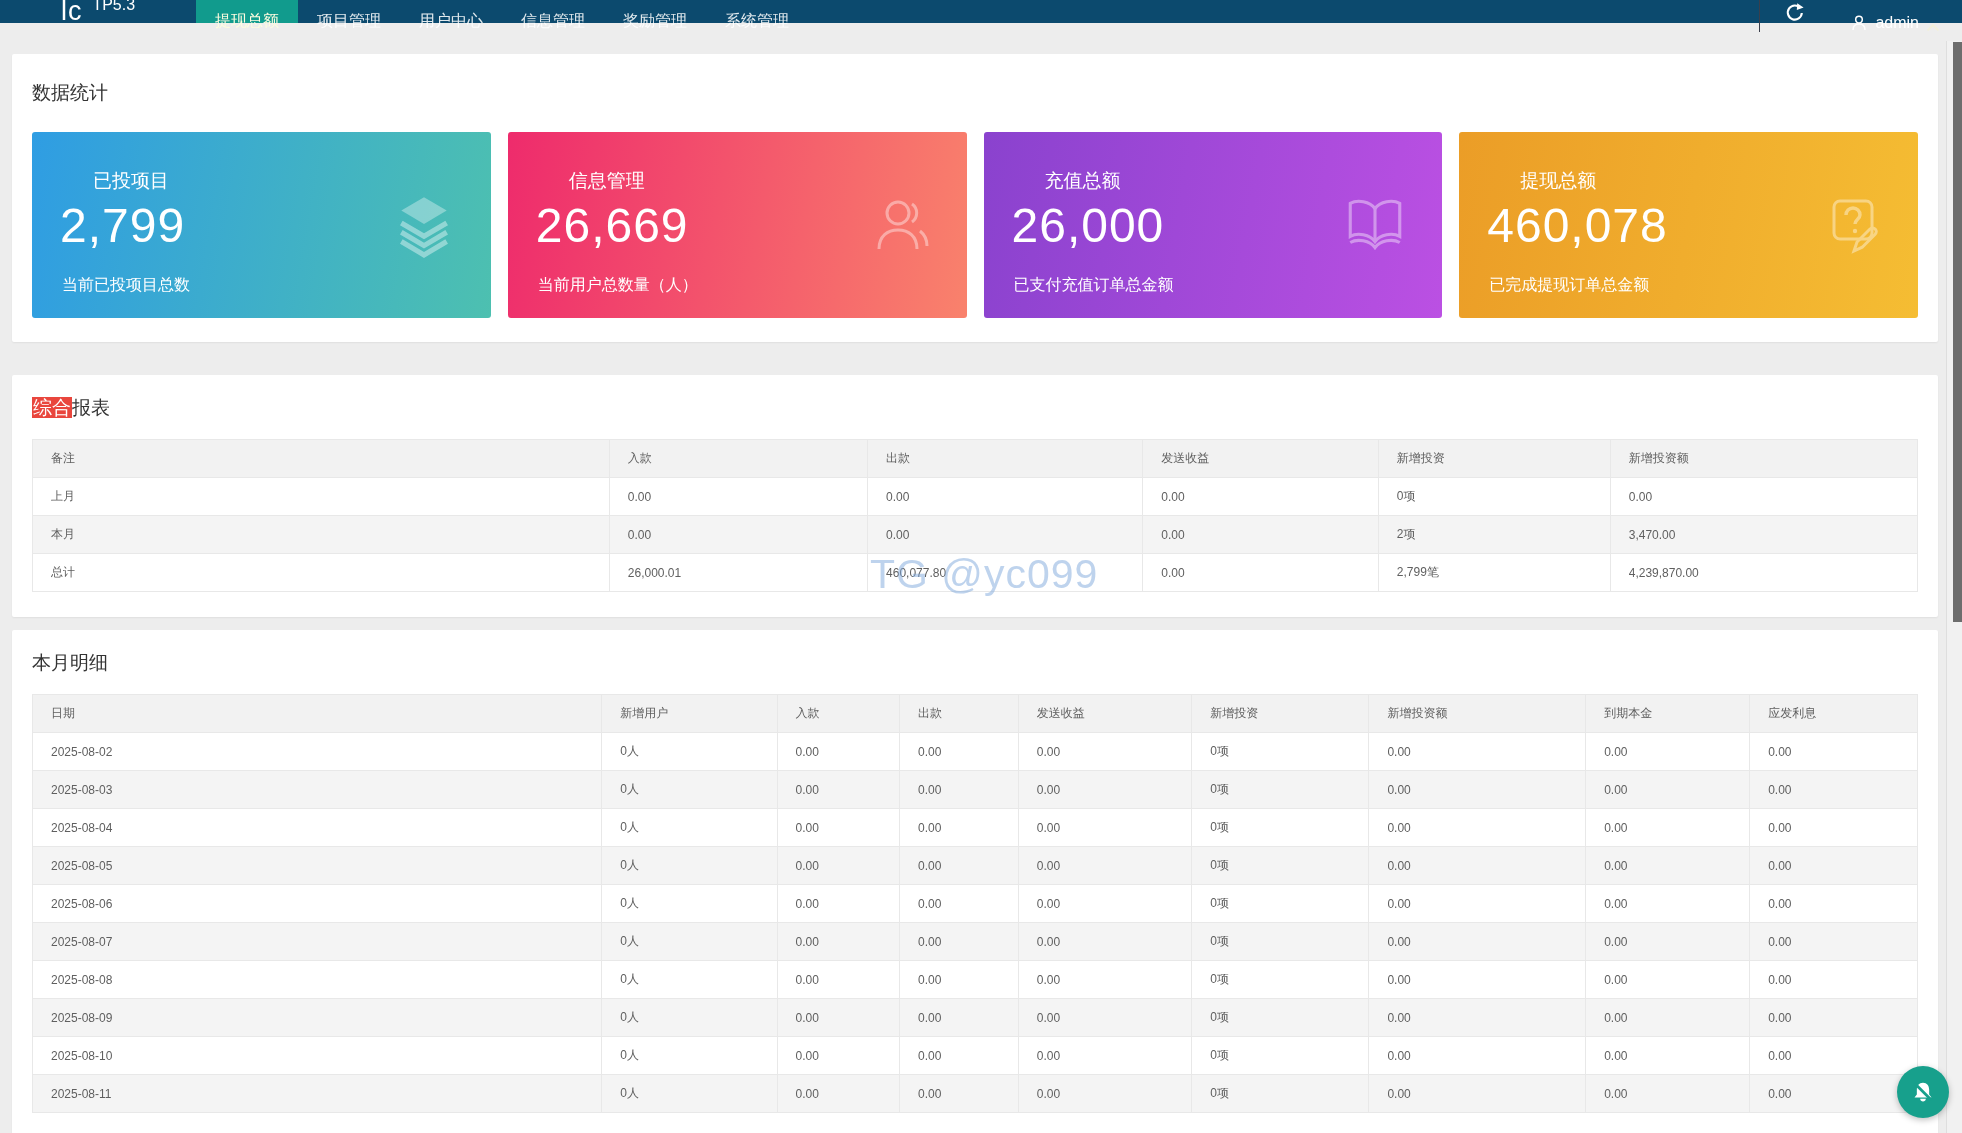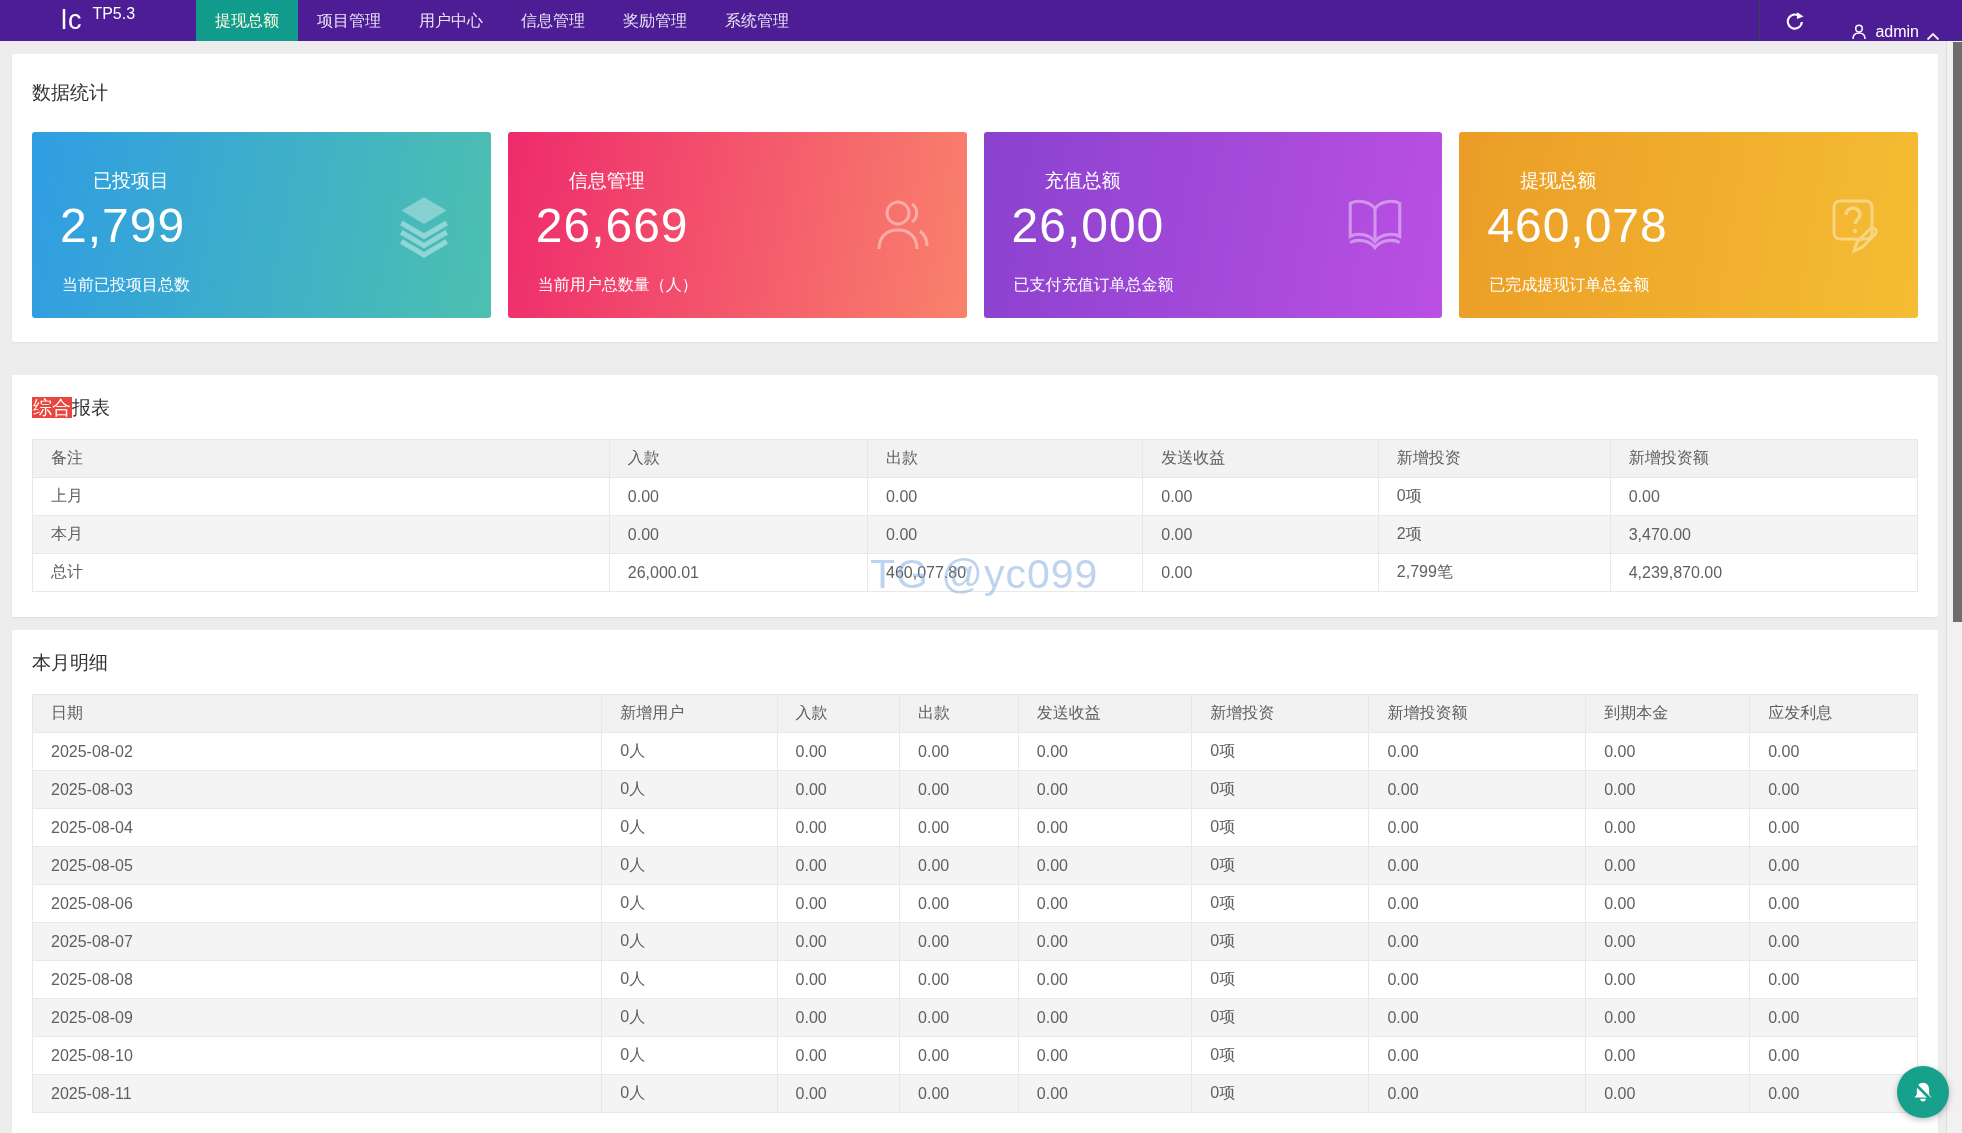--- a/index.html
+++ b/index.html
@@ -1,20 +1,20 @@
 <!DOCTYPE html>
 <html><head>
 <meta charset="utf-8">
 <style>
   * { margin:0; padding:0; box-sizing:border-box; }
   html,body { width:1962px; height:1133px; overflow:hidden; background:#ededed;
     font-family:"Liberation Sans","DejaVu Sans",sans-serif; }
 
   
-  .topnav { height:41px; background:#4c1d95; display:flex; align-items:stretch; position:relative; z-index:5; }
+  .topnav { height:23px; background:#0c4a6e; display:flex; align-items:stretch; position:relative; z-index:5; }
   .brand { width:196px; display:flex; align-items:center; justify-content:center; color:#fff; }
   .brand-name { font-size:27px; font-weight:400; letter-spacing:1px; }
   .brand-ver { font-size:16px; margin-left:10px; transform:translateY(-7px); display:inline-block; }
   .nav-menu { list-style:none; display:flex; }
   .nav-item { line-height:41px; padding:0 19px; font-size:16px; color:rgba(255,255,255,.88); cursor:pointer; }
   .nav-item.active { background:#119b8d; color:#fdfce0; }
   .nav-right { margin-left:auto; display:flex; align-items:center; }
   .nav-divider { width:1px; height:41px; background:#3a3f4c; }
   .nav-iconbtn { padding:0 24px; height:41px; display:flex; align-items:center; cursor:pointer; }
   .admin-item { padding:0 22px; height:41px; display:flex; align-items:flex-end; gap:7px;
@@ -36,21 +36,21 @@
   .card-4 { background:linear-gradient(100deg,#eb9d27,#f5bd33); }
   .card .c-label { position:absolute; top:36px; left:30px; font-size:19px;margin-left:31px; }
   .card .c-value { position:absolute; top:66px; left:28px; font-size:48px; font-weight:300; letter-spacing:1px; }
   .card .c-caption { position:absolute; bottom:22px; left:30px; font-size:16px; }
   .card .c-icon { position:absolute; right:34px; top:50%; transform:translateY(-50%); opacity:.40; }
 
   
   .panel-summary { padding:20px 20px 25px; margin-bottom:13px; position:relative; }
   .panel-detail  { padding:20px 20px 0; height:540px; overflow:hidden; }
   table.rpt { width:100%; border-collapse:collapse; table-layout:fixed; margin-top:18px;
-    font-size:16px; color:#5f5f5f; }
+    font-size:12px; color:#5f5f5f; }
   .rpt th,.rpt td { border:1px solid #e8e8e8; text-align:left; padding:0 18px; height:38px;
     font-weight:normal; white-space:nowrap; overflow:hidden; }
   .rpt thead th { background:#f2f2f2; }
   .rpt tbody tr:nth-child(even) td { background:#f4f4f4; }
   .t-summary th:nth-child(1){width:30.6%} .t-summary th:nth-child(2){width:13.7%}
   .t-summary th:nth-child(3){width:14.6%} .t-summary th:nth-child(4){width:12.5%}
   .t-summary th:nth-child(5){width:12.3%}
   .t-detail th:nth-child(1){width:30.2%} .t-detail th:nth-child(2){width:9.3%}
   .t-detail th:nth-child(3){width:6.5%}  .t-detail th:nth-child(4){width:6.3%}
   .t-detail th:nth-child(5){width:9.2%}  .t-detail th:nth-child(6){width:9.4%}

